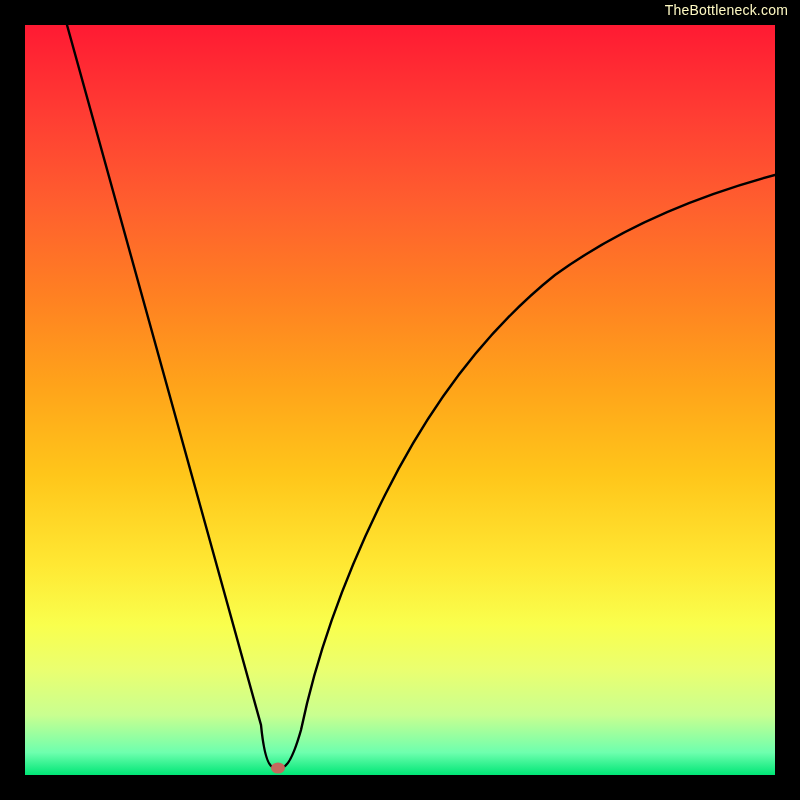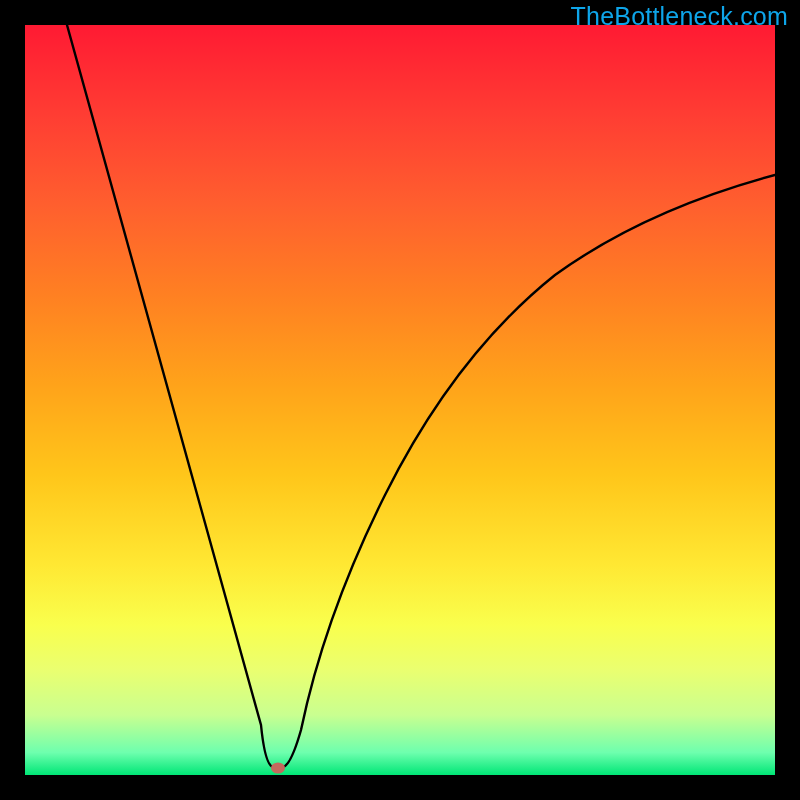--- a/index.html
+++ b/index.html
@@ -61,22 +61,22 @@
     width: 14px;
     height: 11px;
     background: #c36a5d;
     border-radius: 50%;
     transform: translate(-50%, -50%);
   }
   .watermark {
     position: absolute;
     top: 2px;
     right: 12px;
-    color: #0ea5e9;
-    font-size: 25px;
+    color: #fef9c3;
+    font-size: 14px;
     letter-spacing: 0.2px;
     font-weight: 500;
   }
 </style>
 </head>
 <body>
 
 <div class="frame">
 
   <div class="plot-area">

